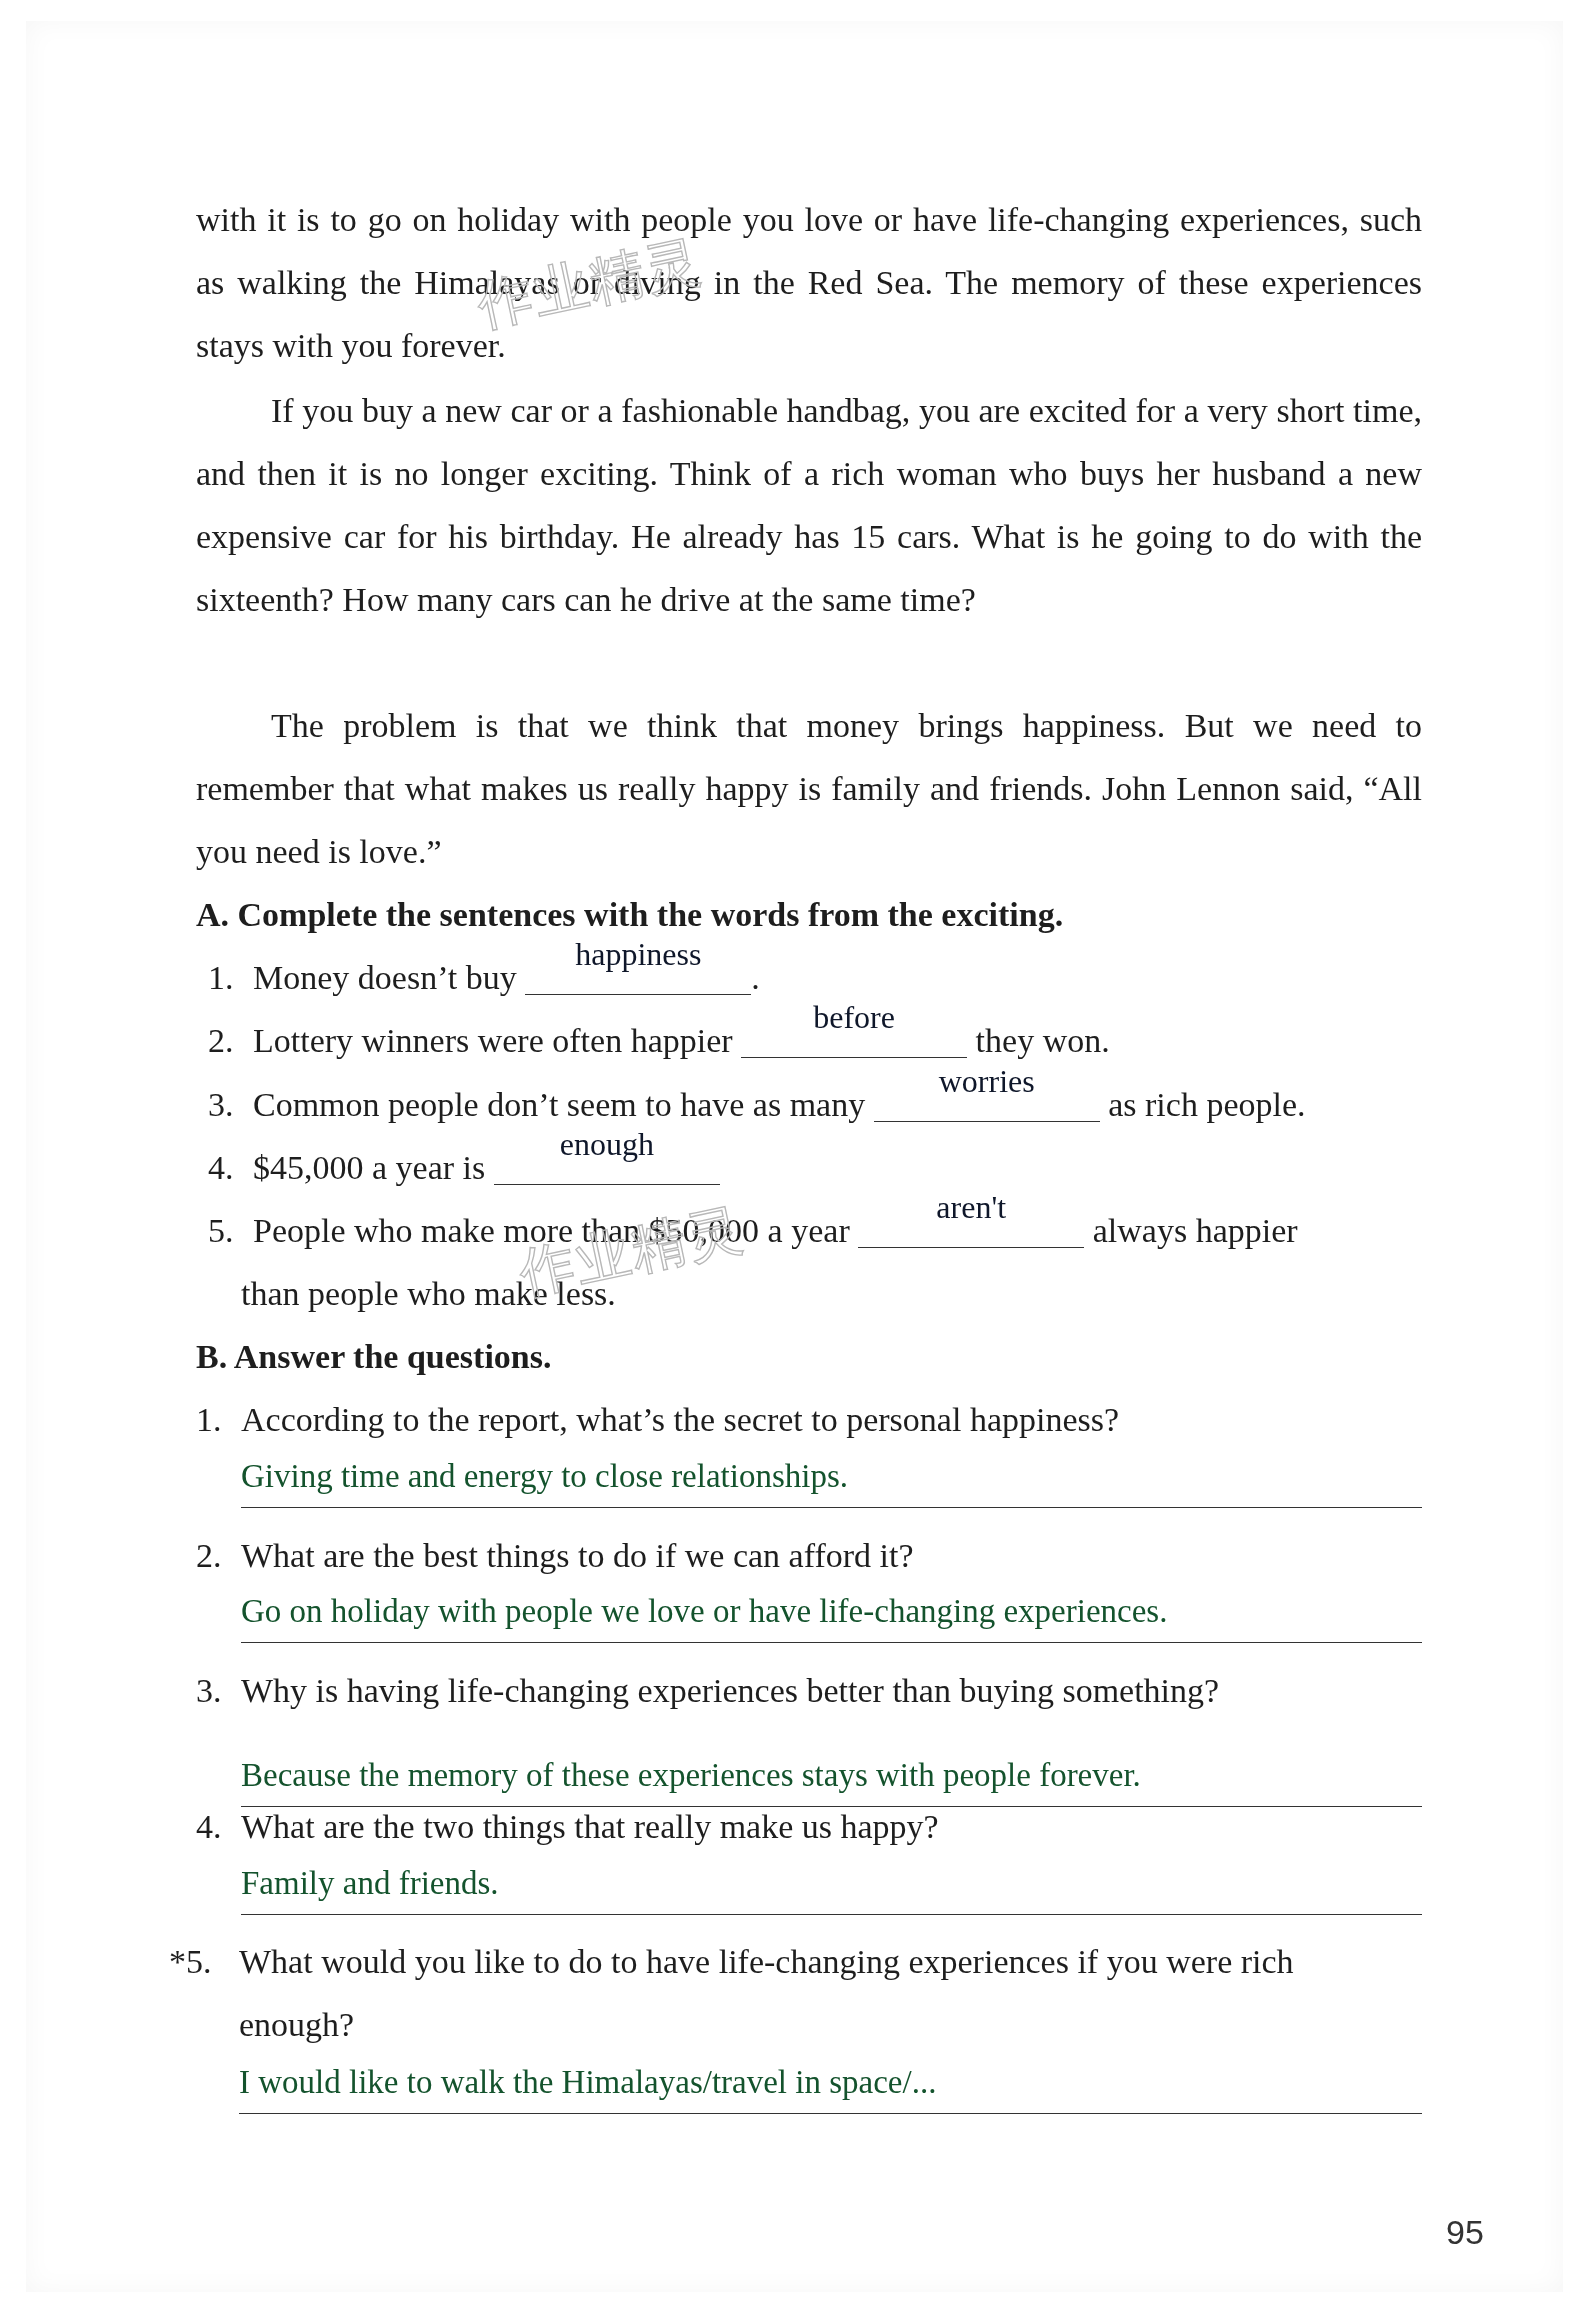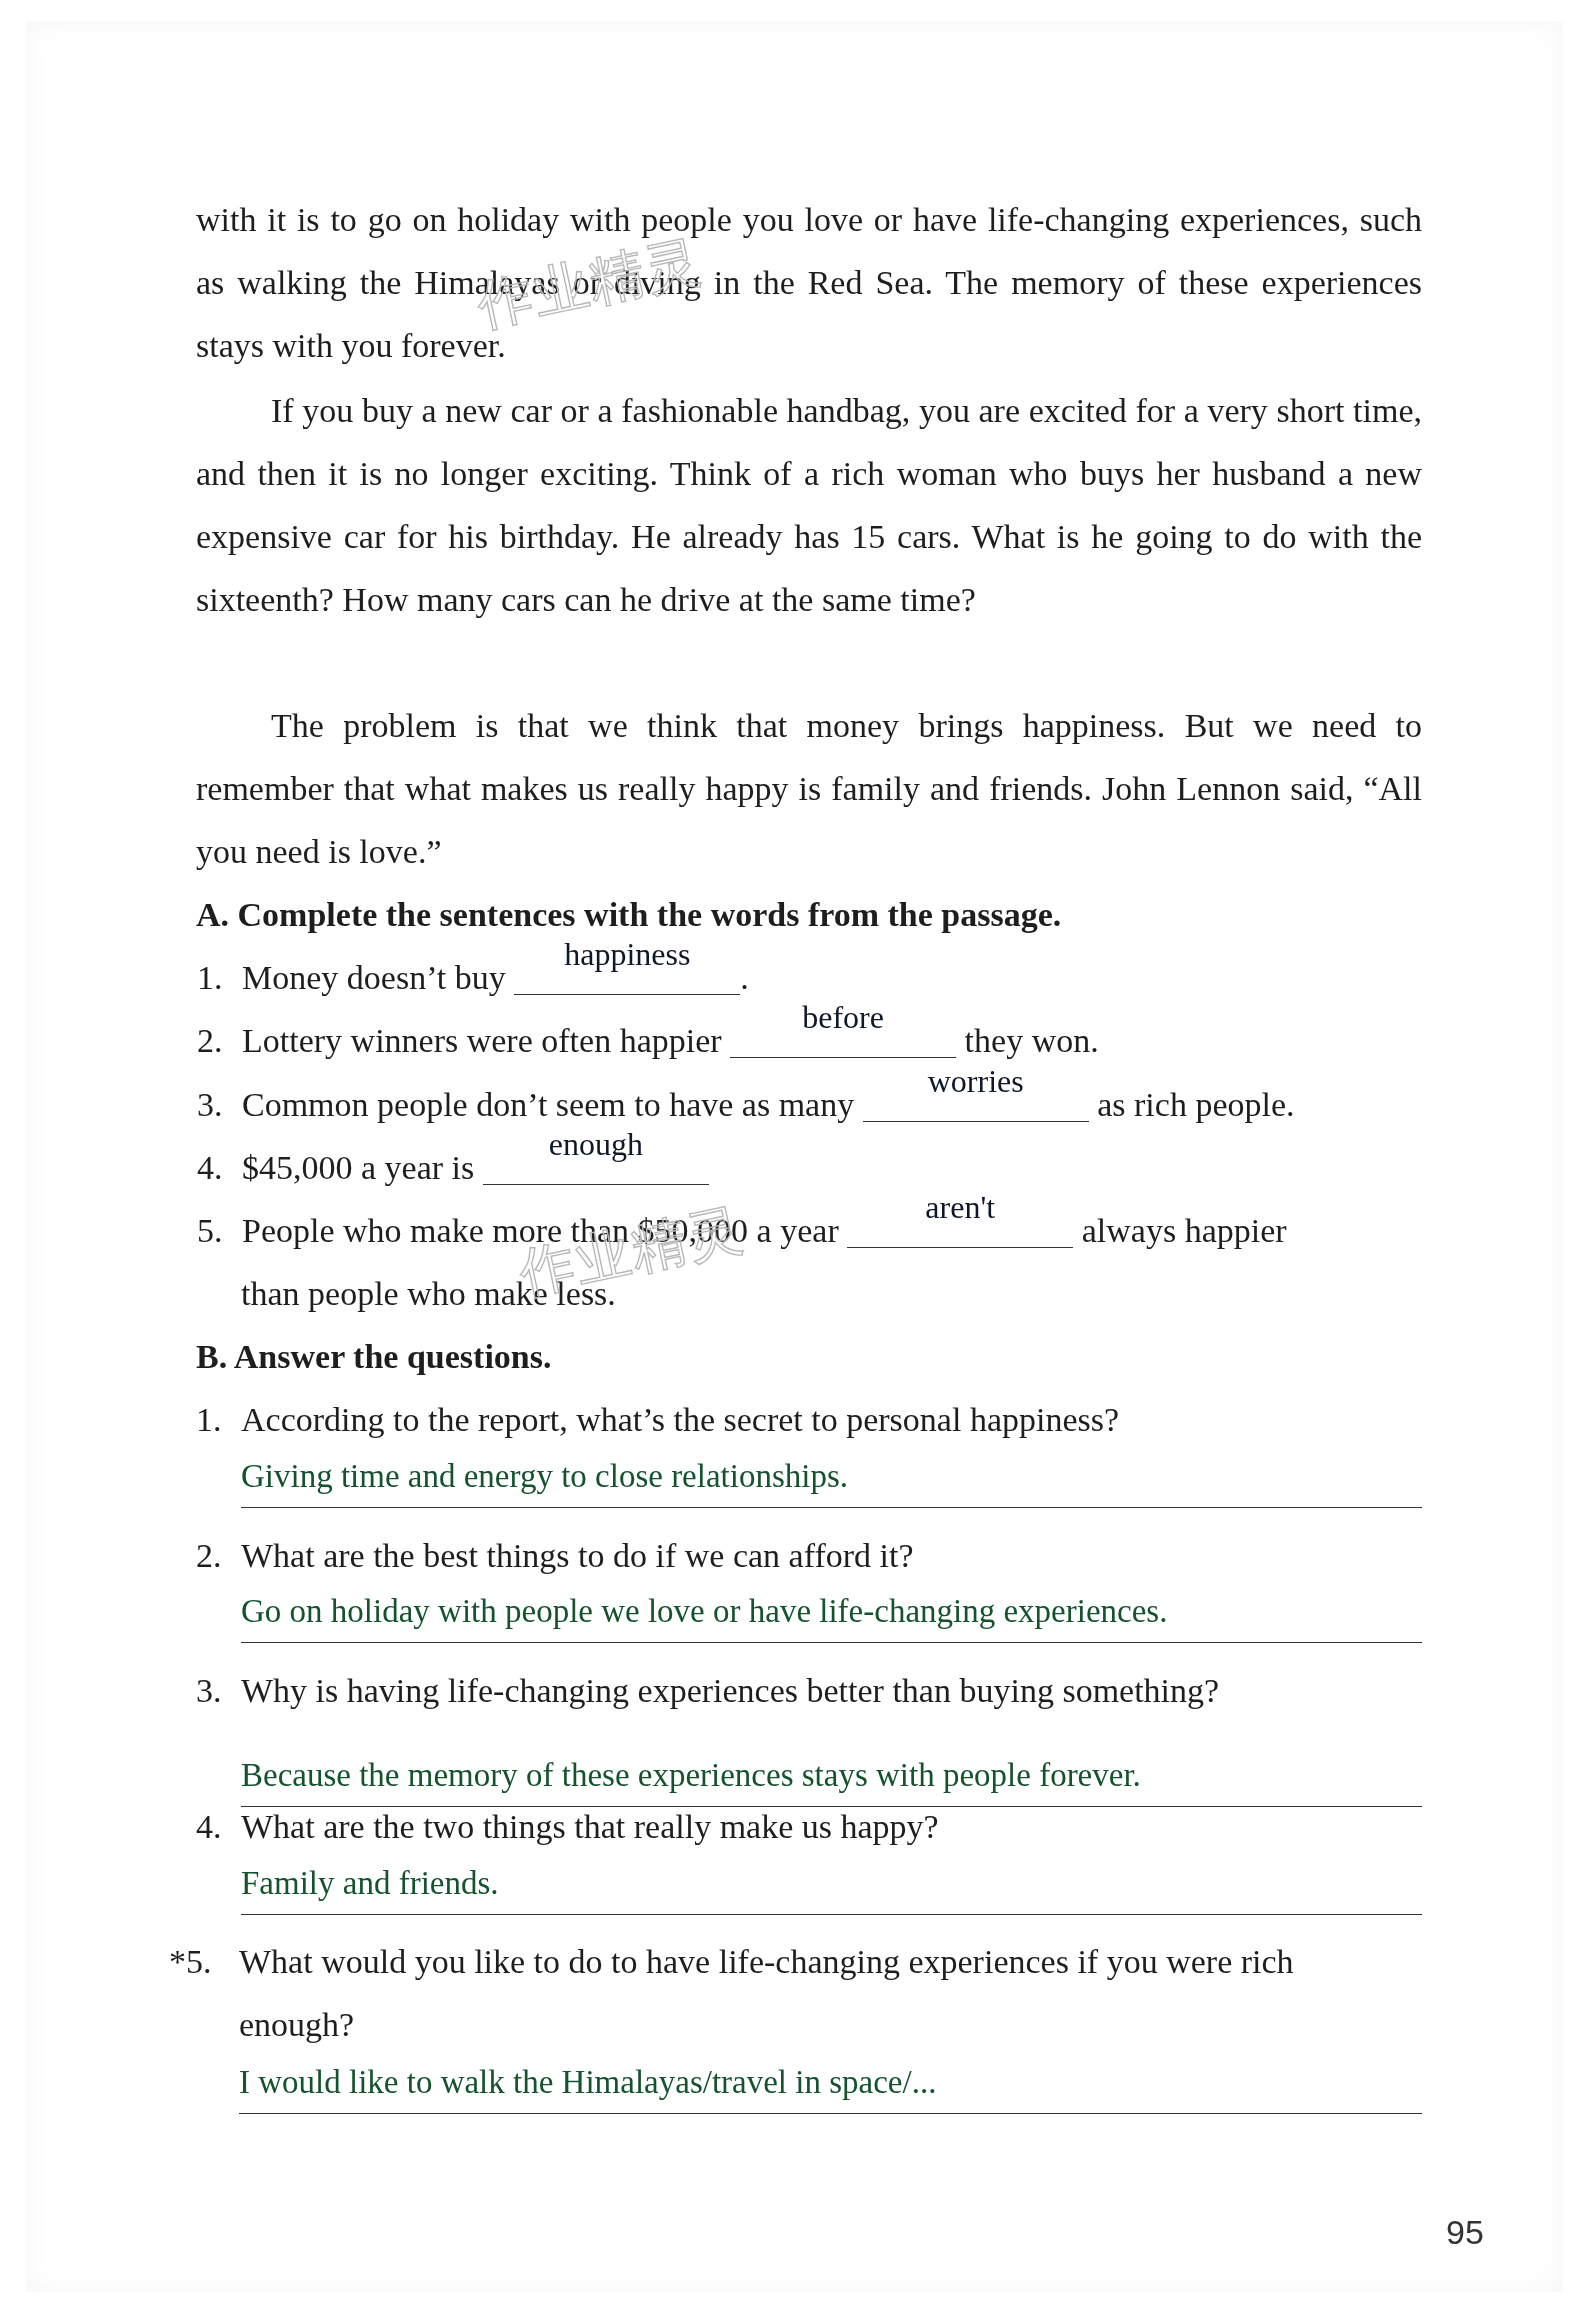--- a/index.html
+++ b/index.html
@@ -21,21 +21,21 @@
     font-size: 34px; line-height: 63px;
     text-align: justify;
   }
   .para p { margin: 0; }
   .indent { text-indent: 75px; }
   .section-heading {
     position: absolute; left: 196px;
     font-size: 34px; font-weight: bold; line-height: 63px;
   }
   .item {
-    position: absolute; left: 197px; width: 1226px;
+    position: absolute; left: 208px; width: 1226px;
     font-size: 34px; line-height: 63px;
     white-space: nowrap;
   }
   .num { display: inline-block; width: 45px; }
   .blank {
     display: inline-block; position: relative;
     border-bottom: 1.9px solid #333;
     height: 38px; vertical-align: -5.6px;
     text-align: center;
   }
@@ -79,21 +79,21 @@
 <div class="para" style="top:188px;">
   <p>with it is to go on holiday with people you love or have life-changing experiences, such as walking the Himalayas or diving in the Red Sea. The memory of these experiences stays with you forever.</p>
 </div>
 <div class="para" style="top:379px;">
   <p class="indent">If you buy a new car or a fashionable handbag, you are excited for a very short time, and then it is no longer exciting. Think of a rich woman who buys her husband a new expensive car for his birthday. He already has 15 cars. What is he going to do with the sixteenth? How many cars can he drive at the same time?</p>
 </div>
 <div class="para" style="top:694px;">
   <p class="indent">The problem is that we think that money brings happiness. But we need to remember that what makes us really happy is family and friends. John Lennon said, “All you need is love.”</p>
 </div>
 
-<div class="section-heading" style="top:883px;">A.  Complete the sentences with the words from the passage.</div>
+<div class="section-heading" style="top:883px;">A.  Complete the sentences with the words from the exciting.</div>
 
 <div class="item" style="top:946px;">
   <span class="num">1.</span><span>Money doesn’t buy </span><span class="blank" style="width:226px;"><span class="blank-answer">happiness</span></span><span>.</span>
 </div>
 
 <div class="item" style="top:1009px;">
   <span class="num">2.</span><span>Lottery winners were often happier </span><span class="blank" style="width:226px;"><span class="blank-answer">before</span></span><span> they won.</span>
 </div>
 
 <div class="item" style="top:1073px;">

